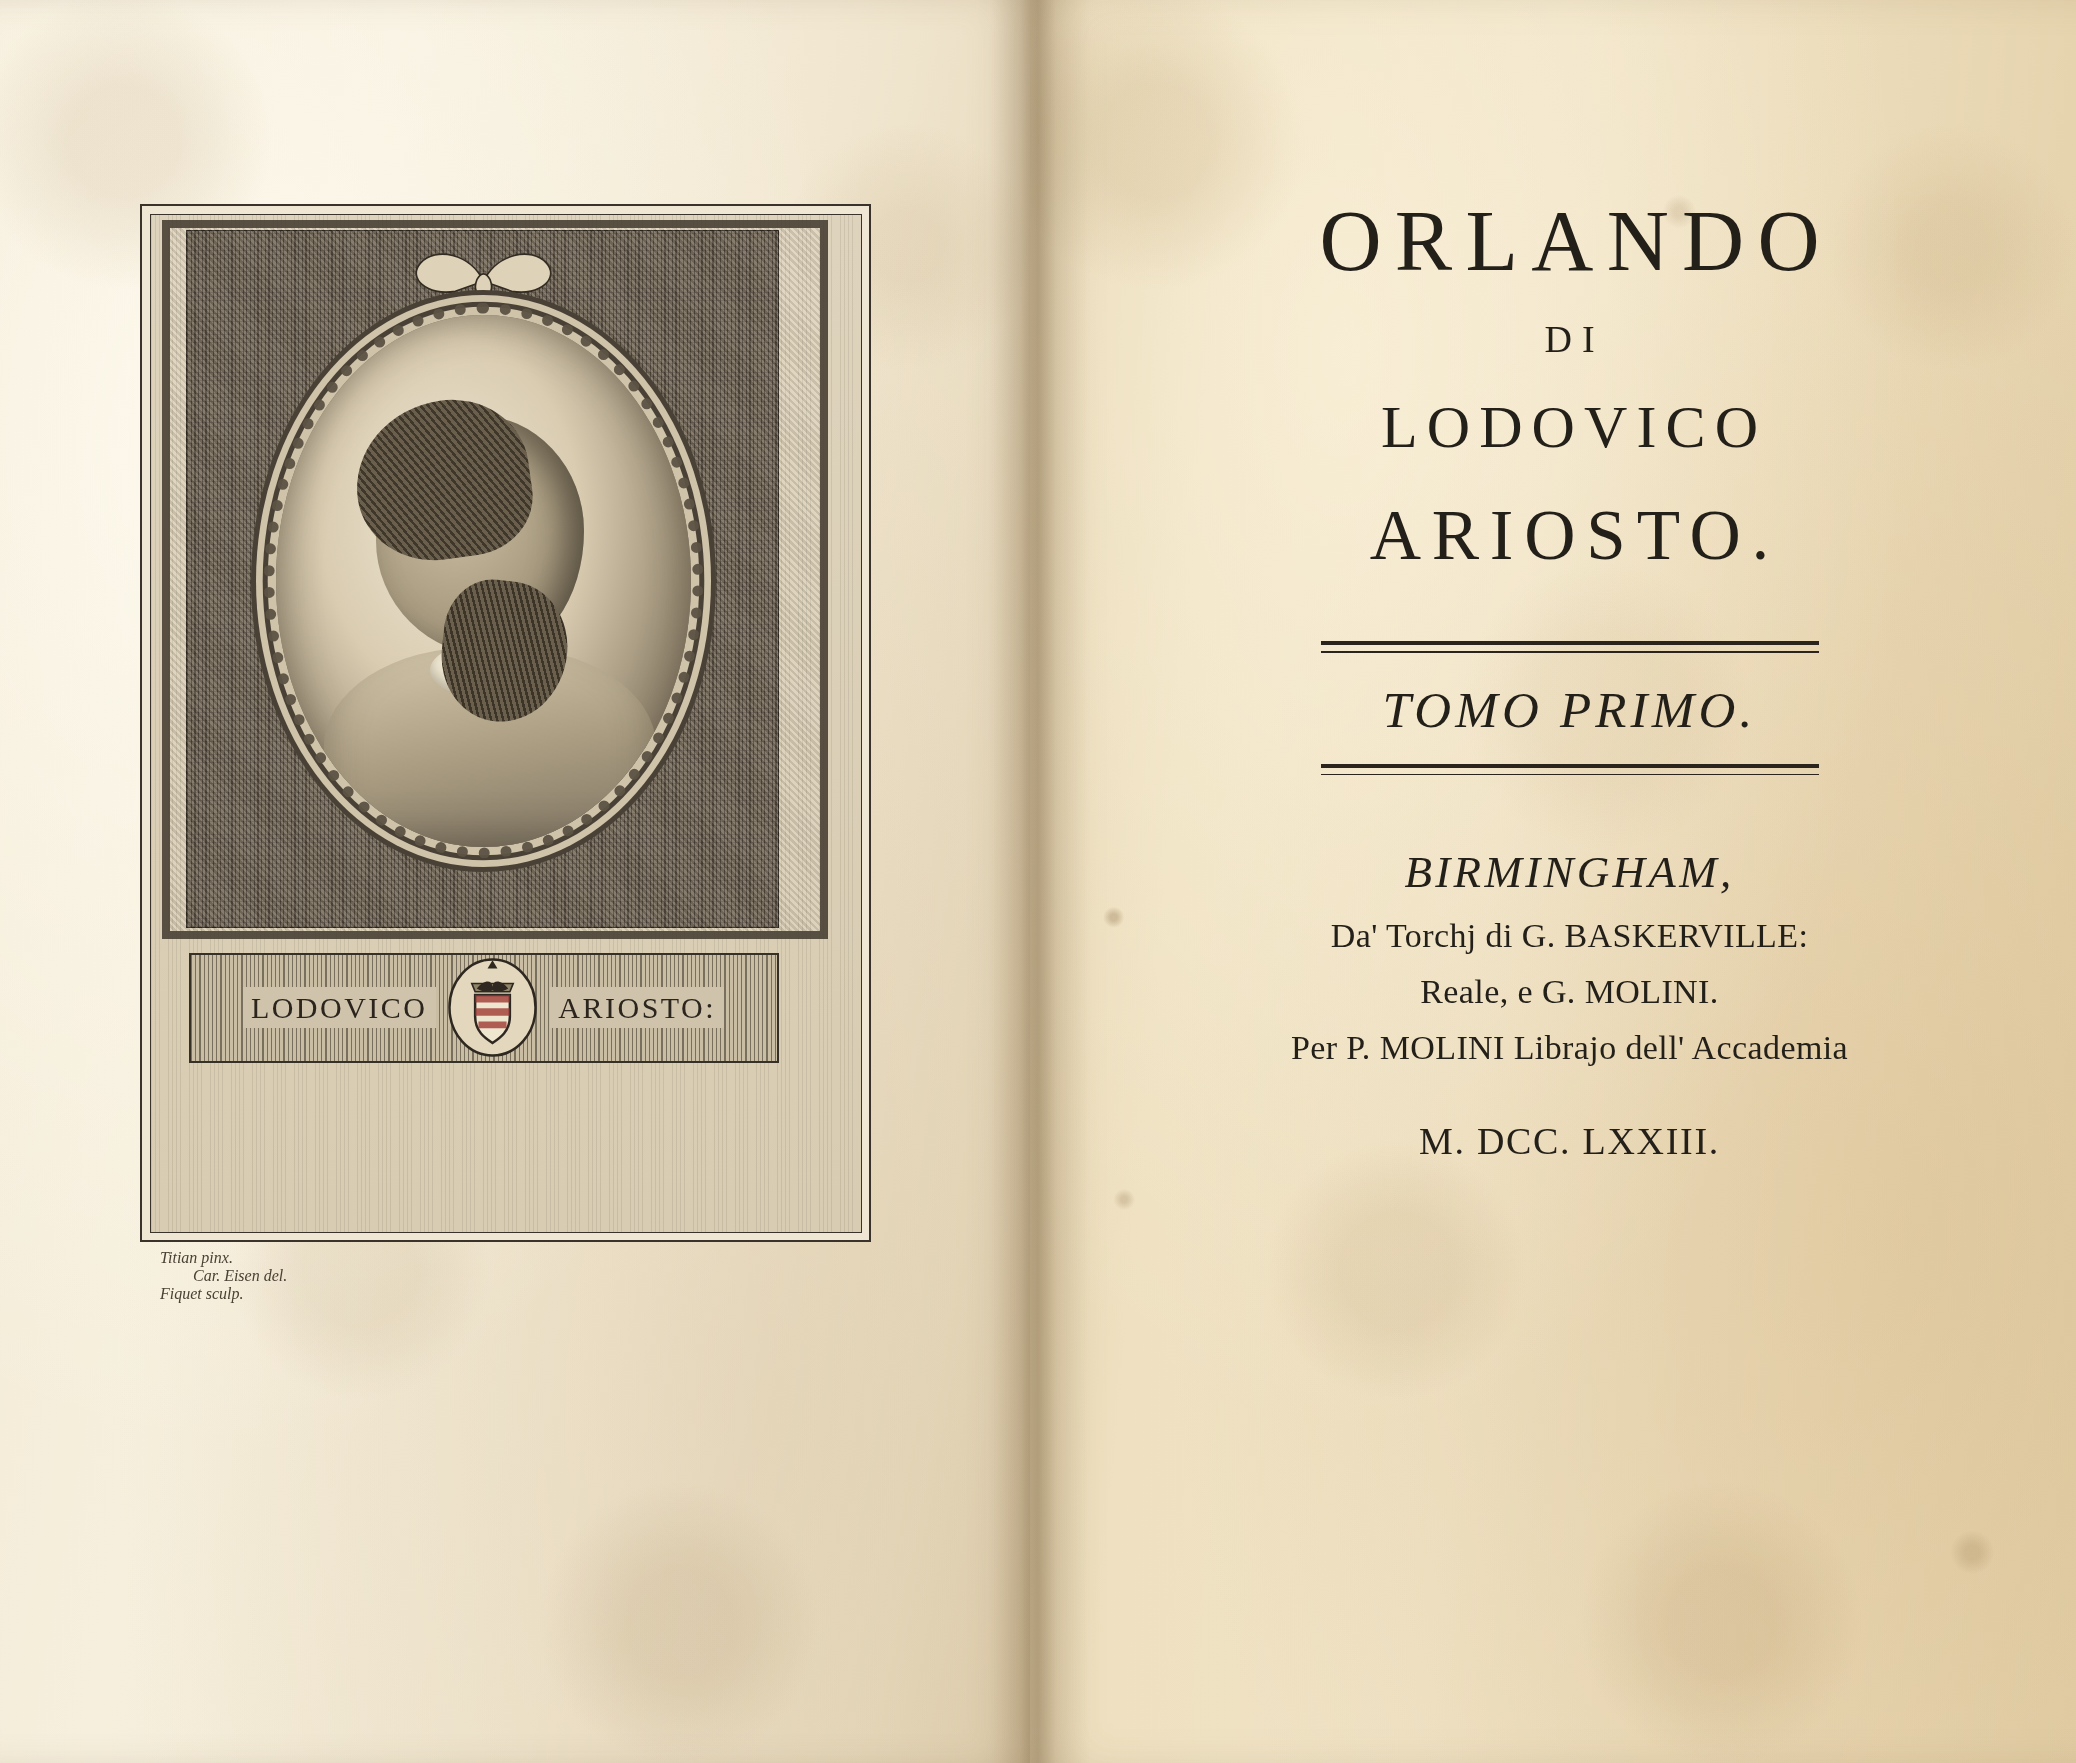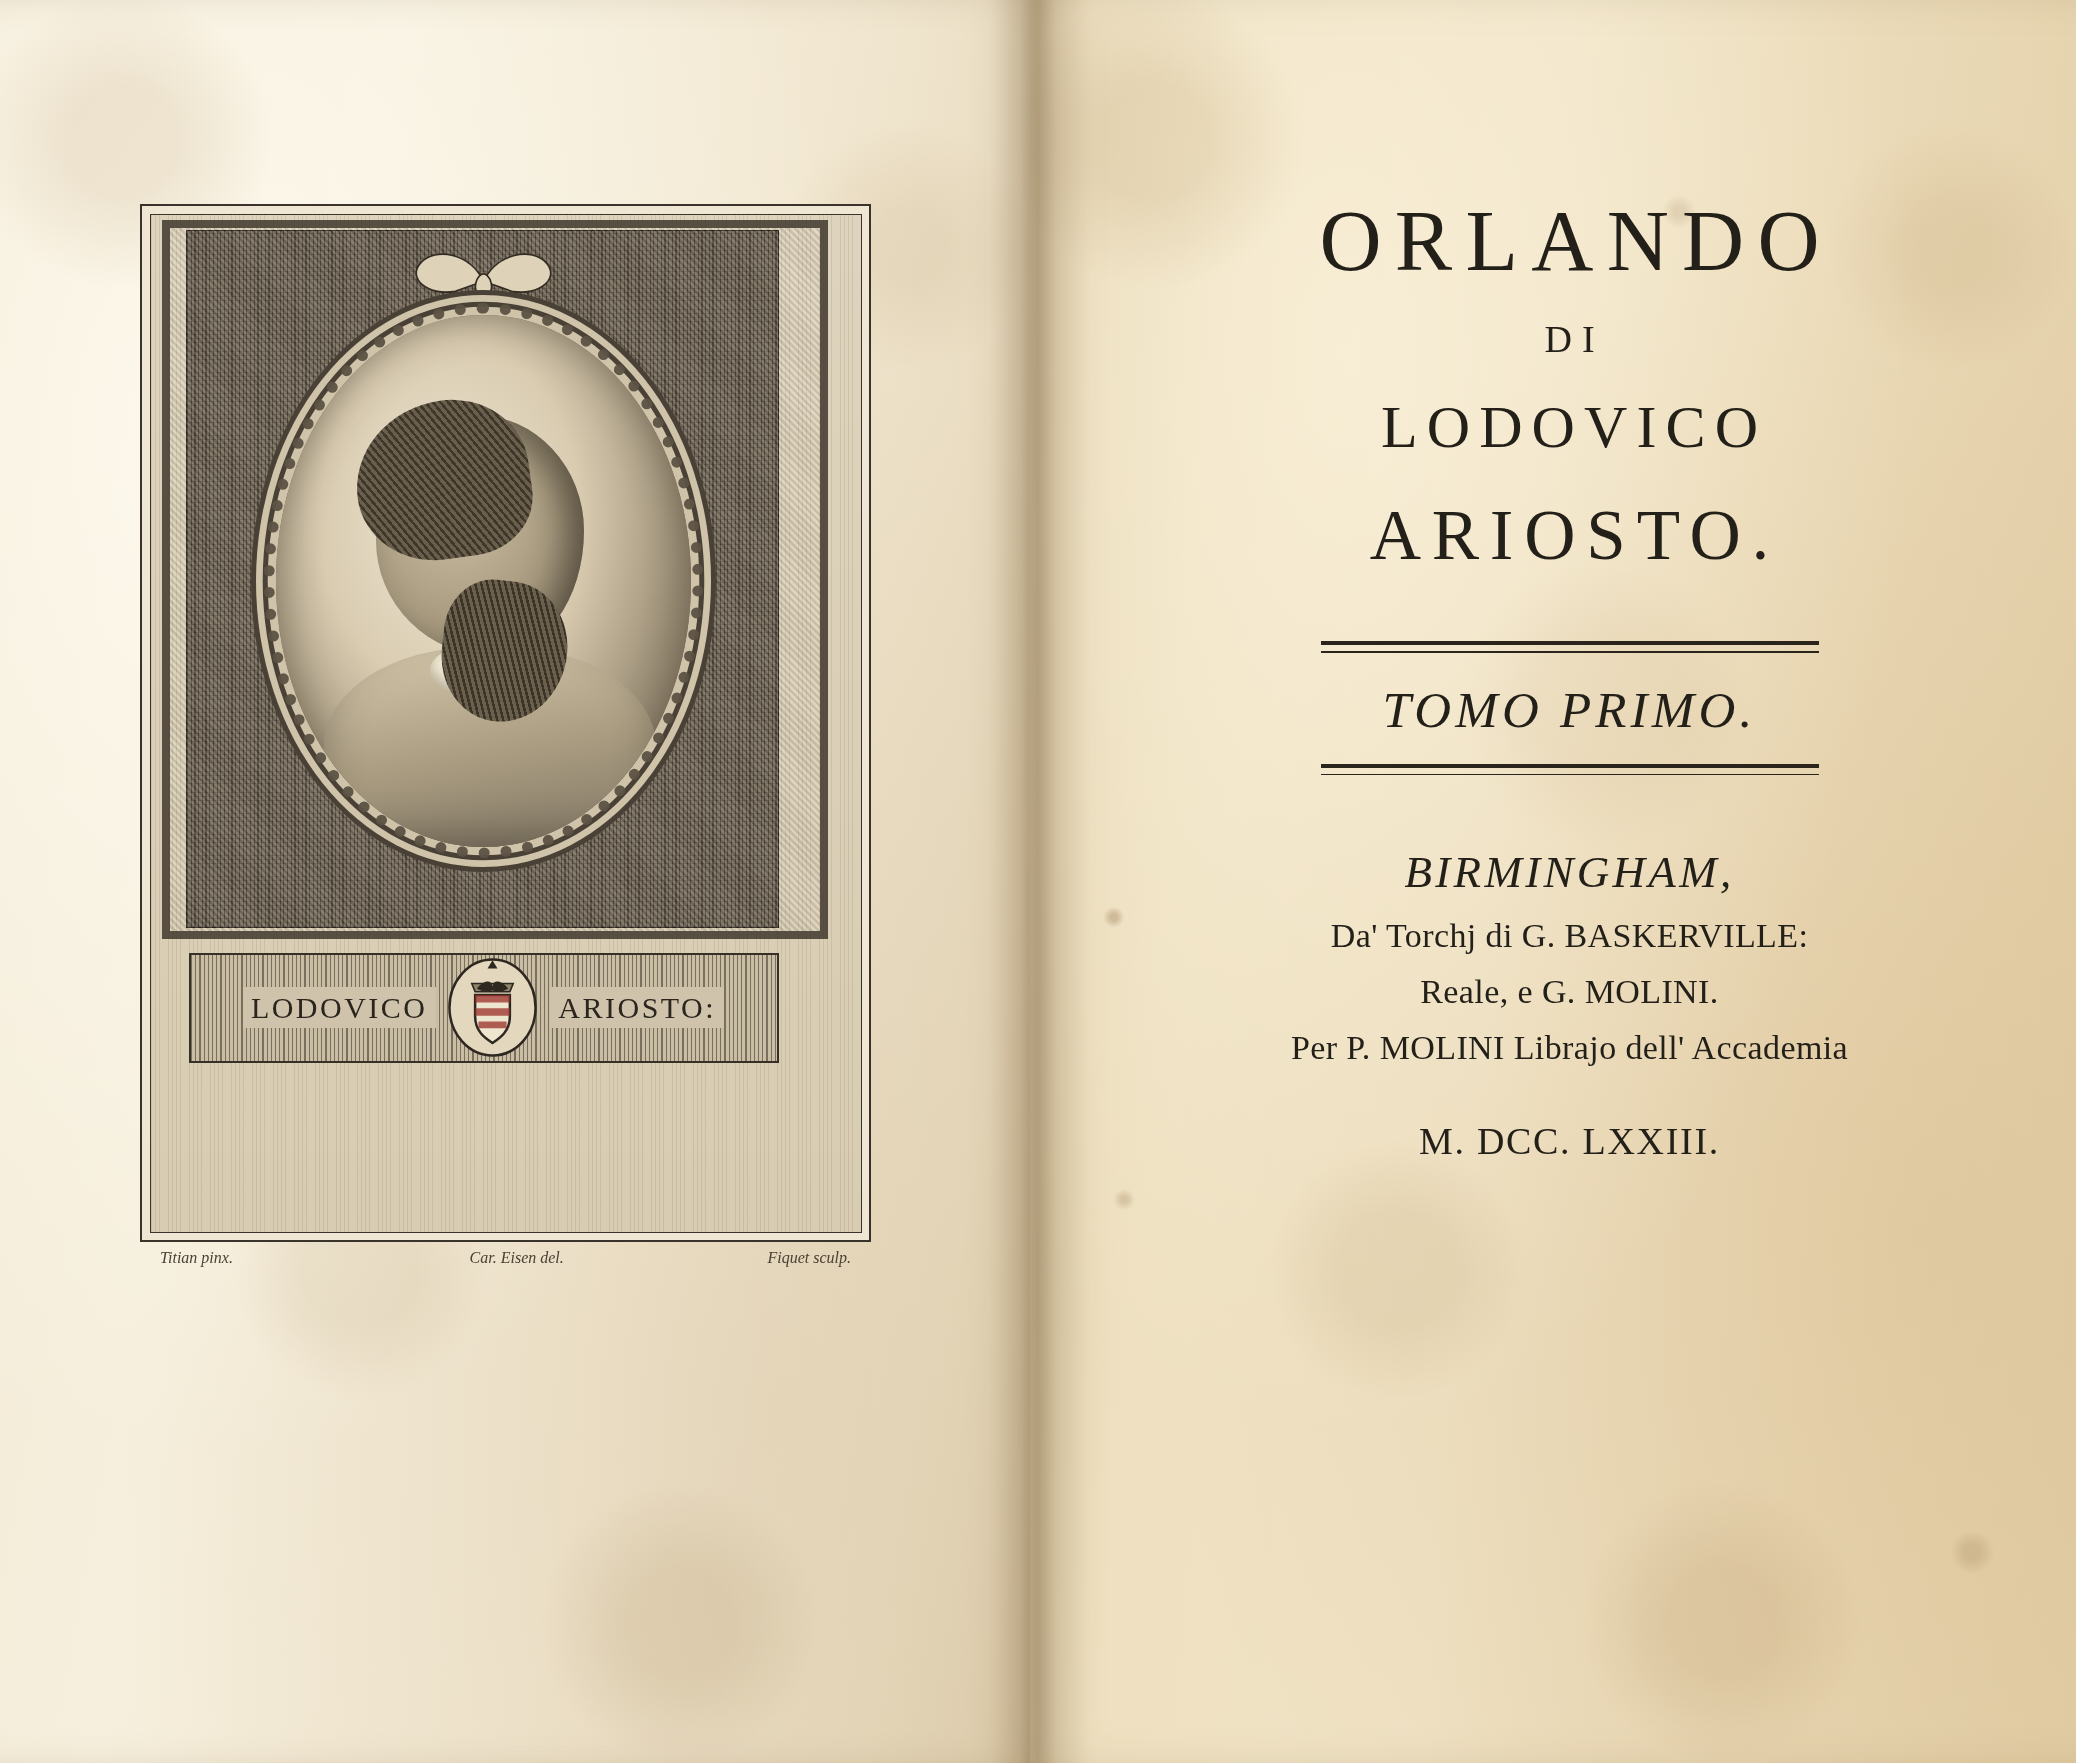--- a/index.html
+++ b/index.html
@@ -233,20 +233,21 @@
     top: 1045px;
     width: 731px;
     display: flex;
     justify-content: space-between;
     padding: 0 20px;
     box-sizing: border-box;
     font-family: "Liberation Serif", serif;
     font-style: italic;
     font-size: 16px;
     color: #4a4034;
+    flex-direction: column;
   }
   #plate-credits span { white-space: nowrap; }
   #credit-center { margin-left: 33px; }
 
   
   #right-page {
     position: relative;
     width: 1047px;
     height: 1764px;
     background:

